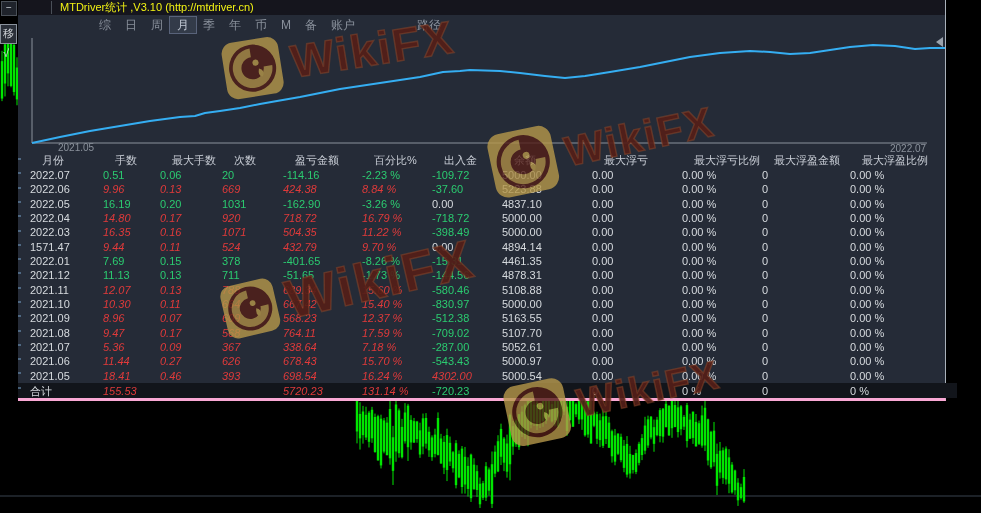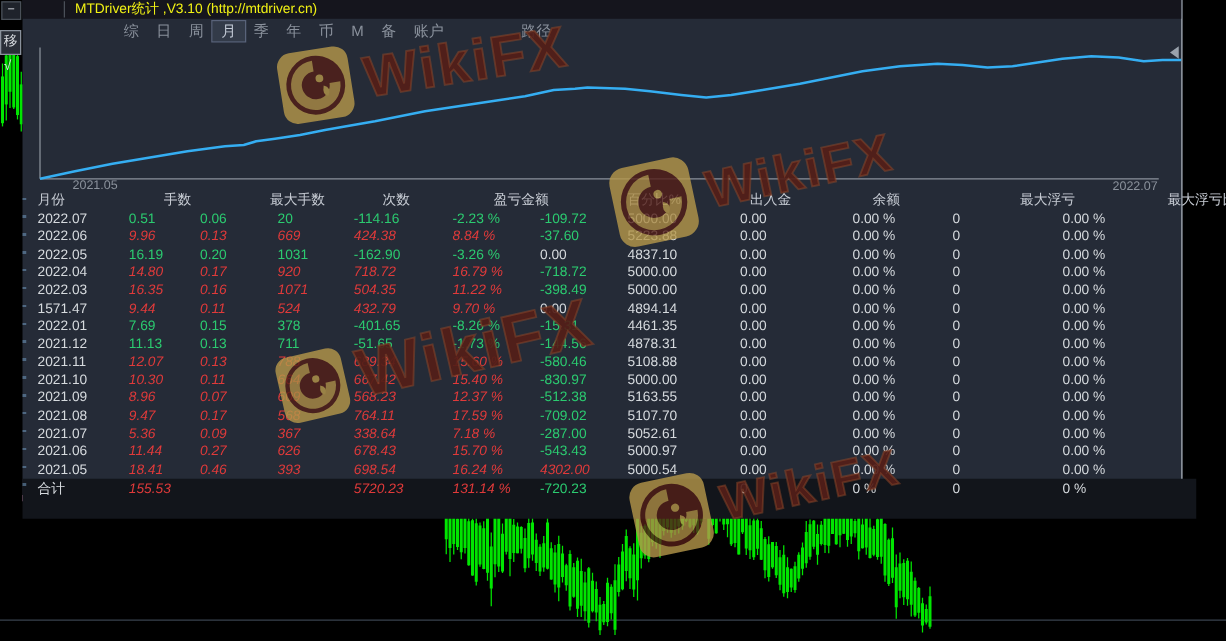--- a/index.html
+++ b/index.html
@@ -17,24 +17,24 @@
   .menubar{position:absolute;left:0;top:15px;width:100%;height:19px;display:flex;align-items:center;
            padding-left:74px;box-sizing:border-box;color:#8a919c;font-size:12px;}
   .menu-item{padding:0 7px;line-height:16px;cursor:default;}
   .menu-item.active{background:#333b49;outline:1px solid #59637a;color:#c3cad6;}
   .menu-path{margin-left:48px;}
   #eq-svg{position:absolute;left:0;top:34px;}
   .axis-label{font-size:10px;fill:#8b929c;}
   
   .grid-row{display:grid;grid-template-columns:73px 57px 62px 61px 79px 70px 70px 90px 90px 80px 88px 1fr;
             padding-left:12px;font-size:11px;white-space:nowrap;}
-  .thead{position:absolute;left:0;top:152px;width:100%;height:16px;line-height:16px;color:#c7ccd4;gap:28px;}
+  .thead{position:absolute;left:12px;top:152px;width:100%;height:16px;line-height:16px;color:#c7ccd4;}
   .tbody{position:absolute;left:0;top:168px;width:100%;}
   .tbody .grid-row{height:14.33px;line-height:14.33px;}
-  .trow-total{position:absolute;left:0;top:383px;width:100%;height:32px;line-height:17px;background:#12151b;}
+  .trow-total{position:absolute;left:0;top:383px;width:100%;height:15px;line-height:17px;background:#12151b;}
   .c-w{color:#d6dade;} .c-r{color:#e03a3a;font-style:italic;} .c-g{color:#2bcb70;}
   .left-ticks{position:absolute;left:18px;top:158px;width:3px;height:238px;z-index:3;
       background:repeating-linear-gradient(to bottom,rgba(120,165,205,.5) 0 2px,transparent 2px 14.3px);}
   
   .min-btn{position:absolute;left:1px;top:1px;width:14px;height:13px;background:#1f232b;border:1px solid #4a5058;
            color:#cfd4da;font-size:10px;line-height:11px;text-align:center;z-index:2;}
   .move-box{position:absolute;left:0px;top:24px;width:15px;height:18px;background:#2a2f38;border:1px solid #8a929c;
             color:#d6dade;font-size:11px;line-height:17px;text-align:center;overflow:hidden;z-index:2;}
   .check-mark{position:absolute;left:3px;top:47px;color:#d8dee5;font-size:11px;z-index:2;}
   

